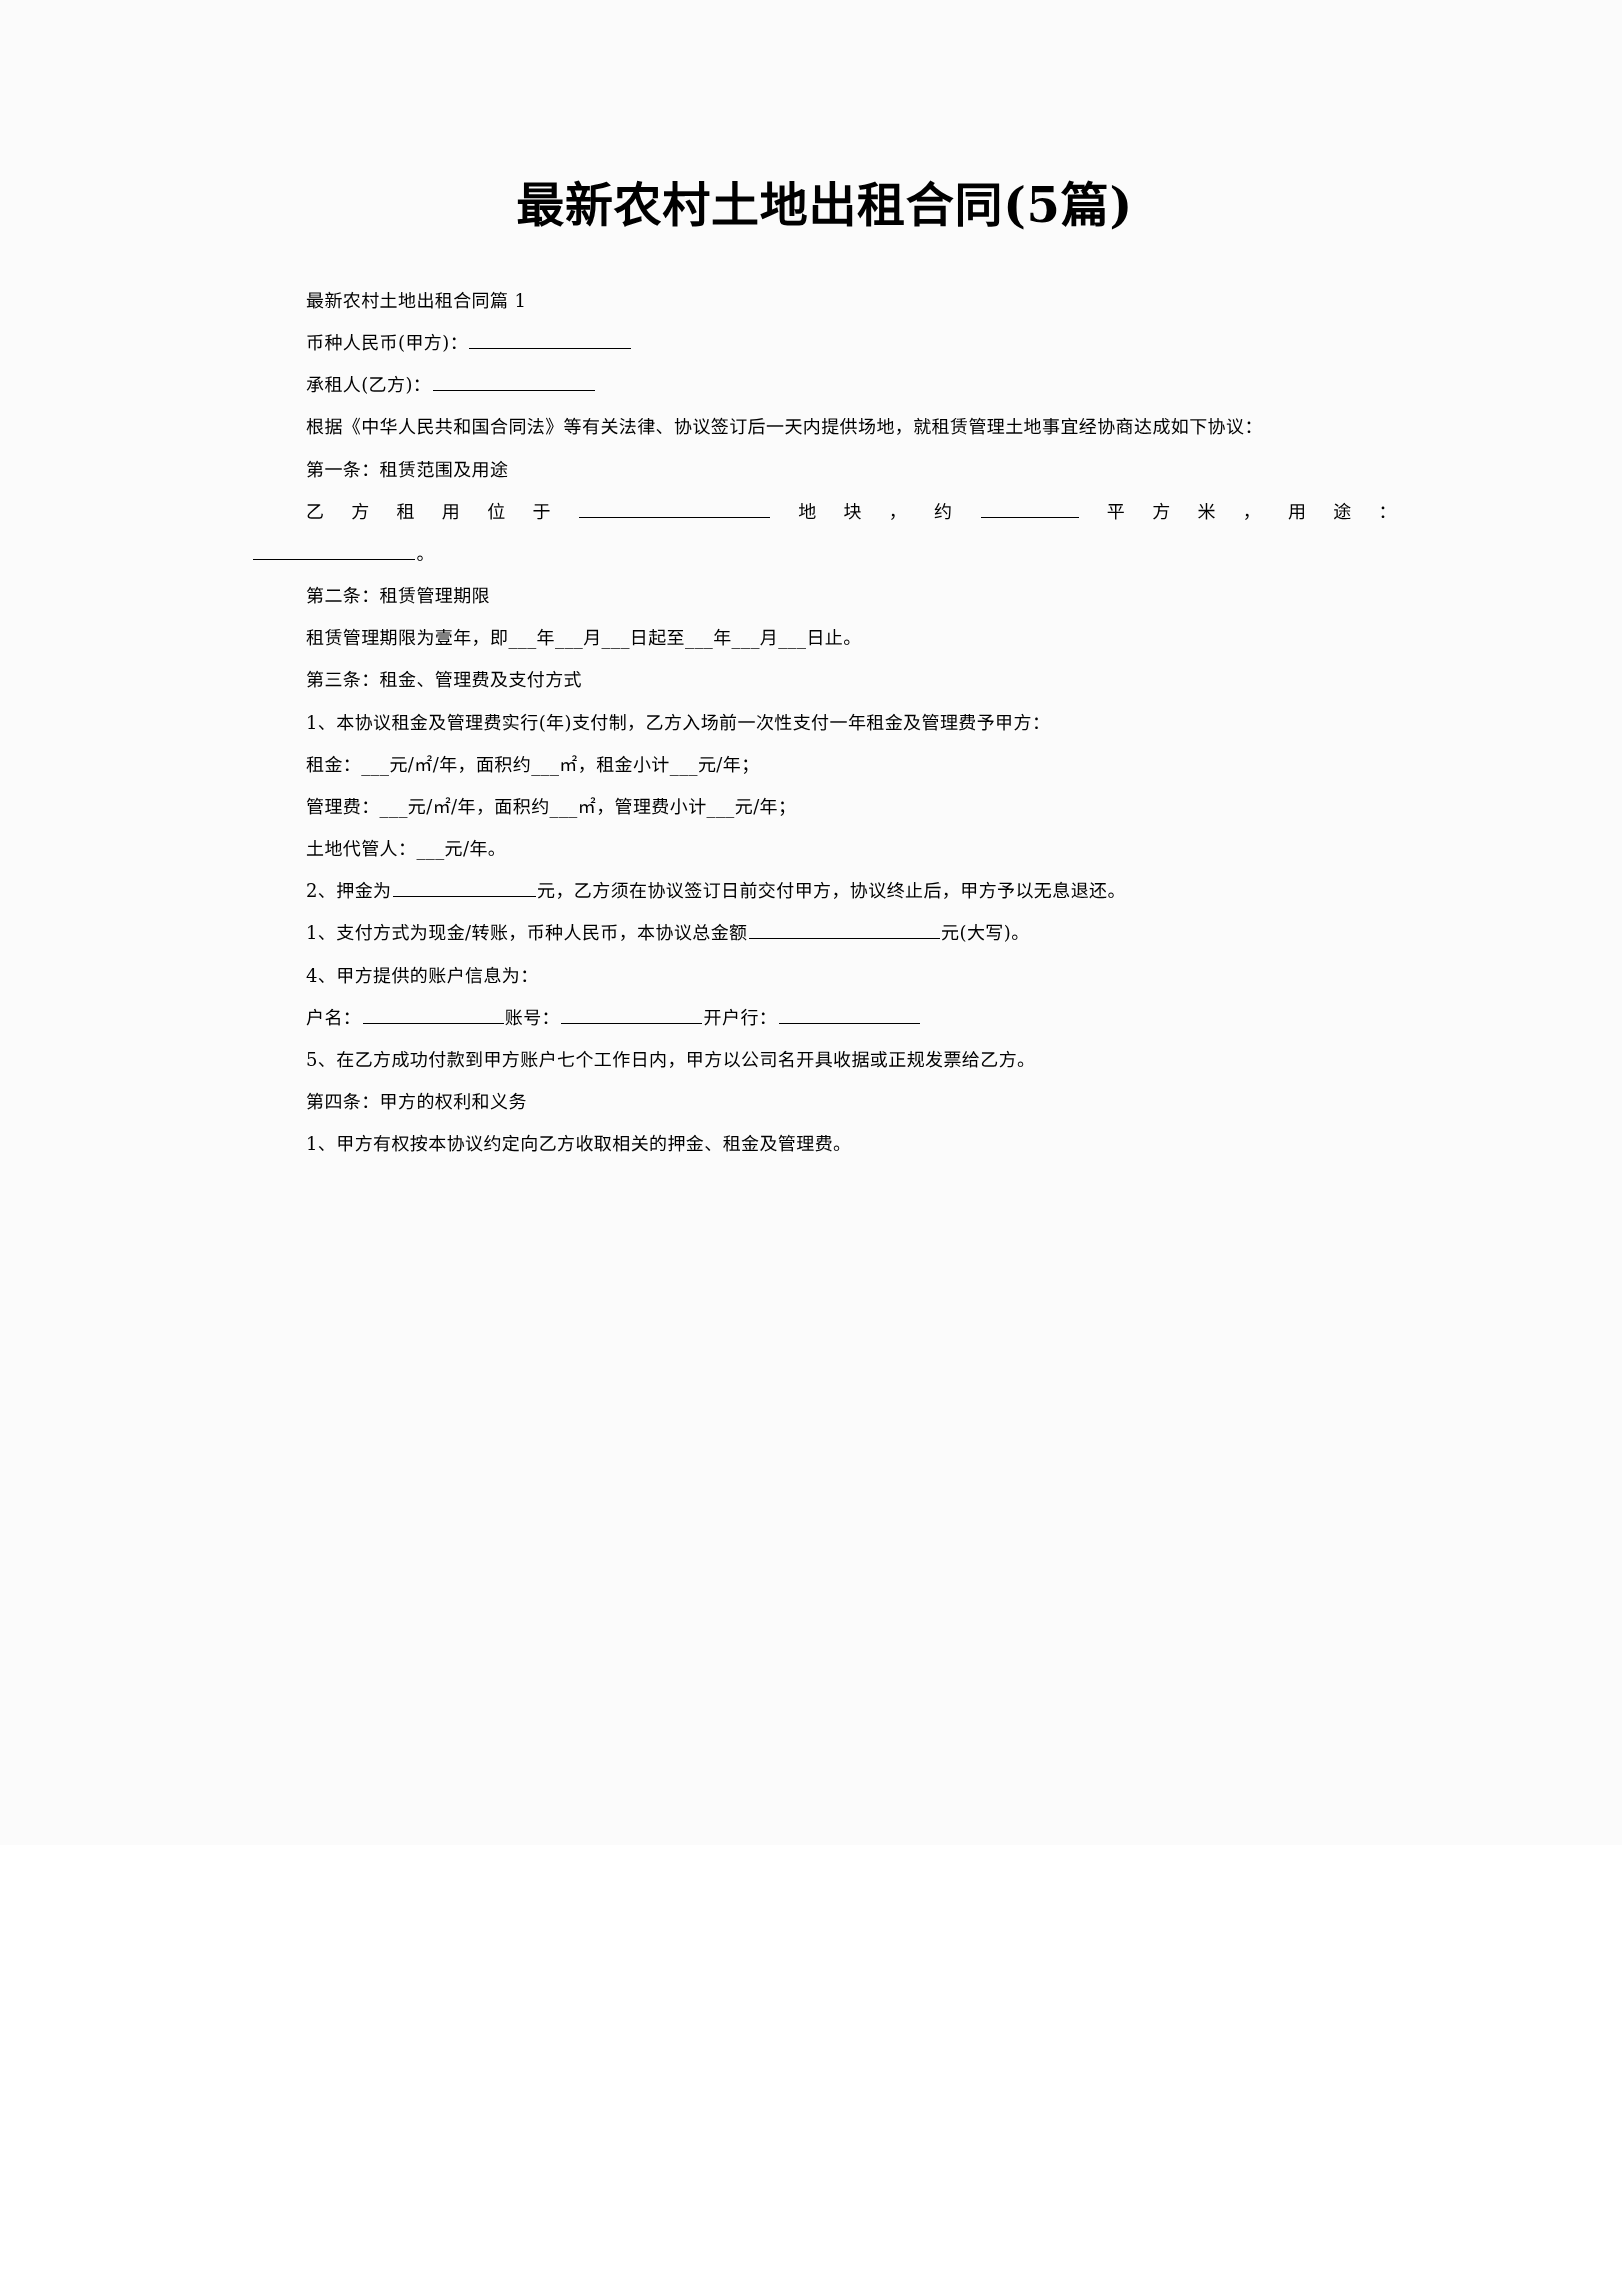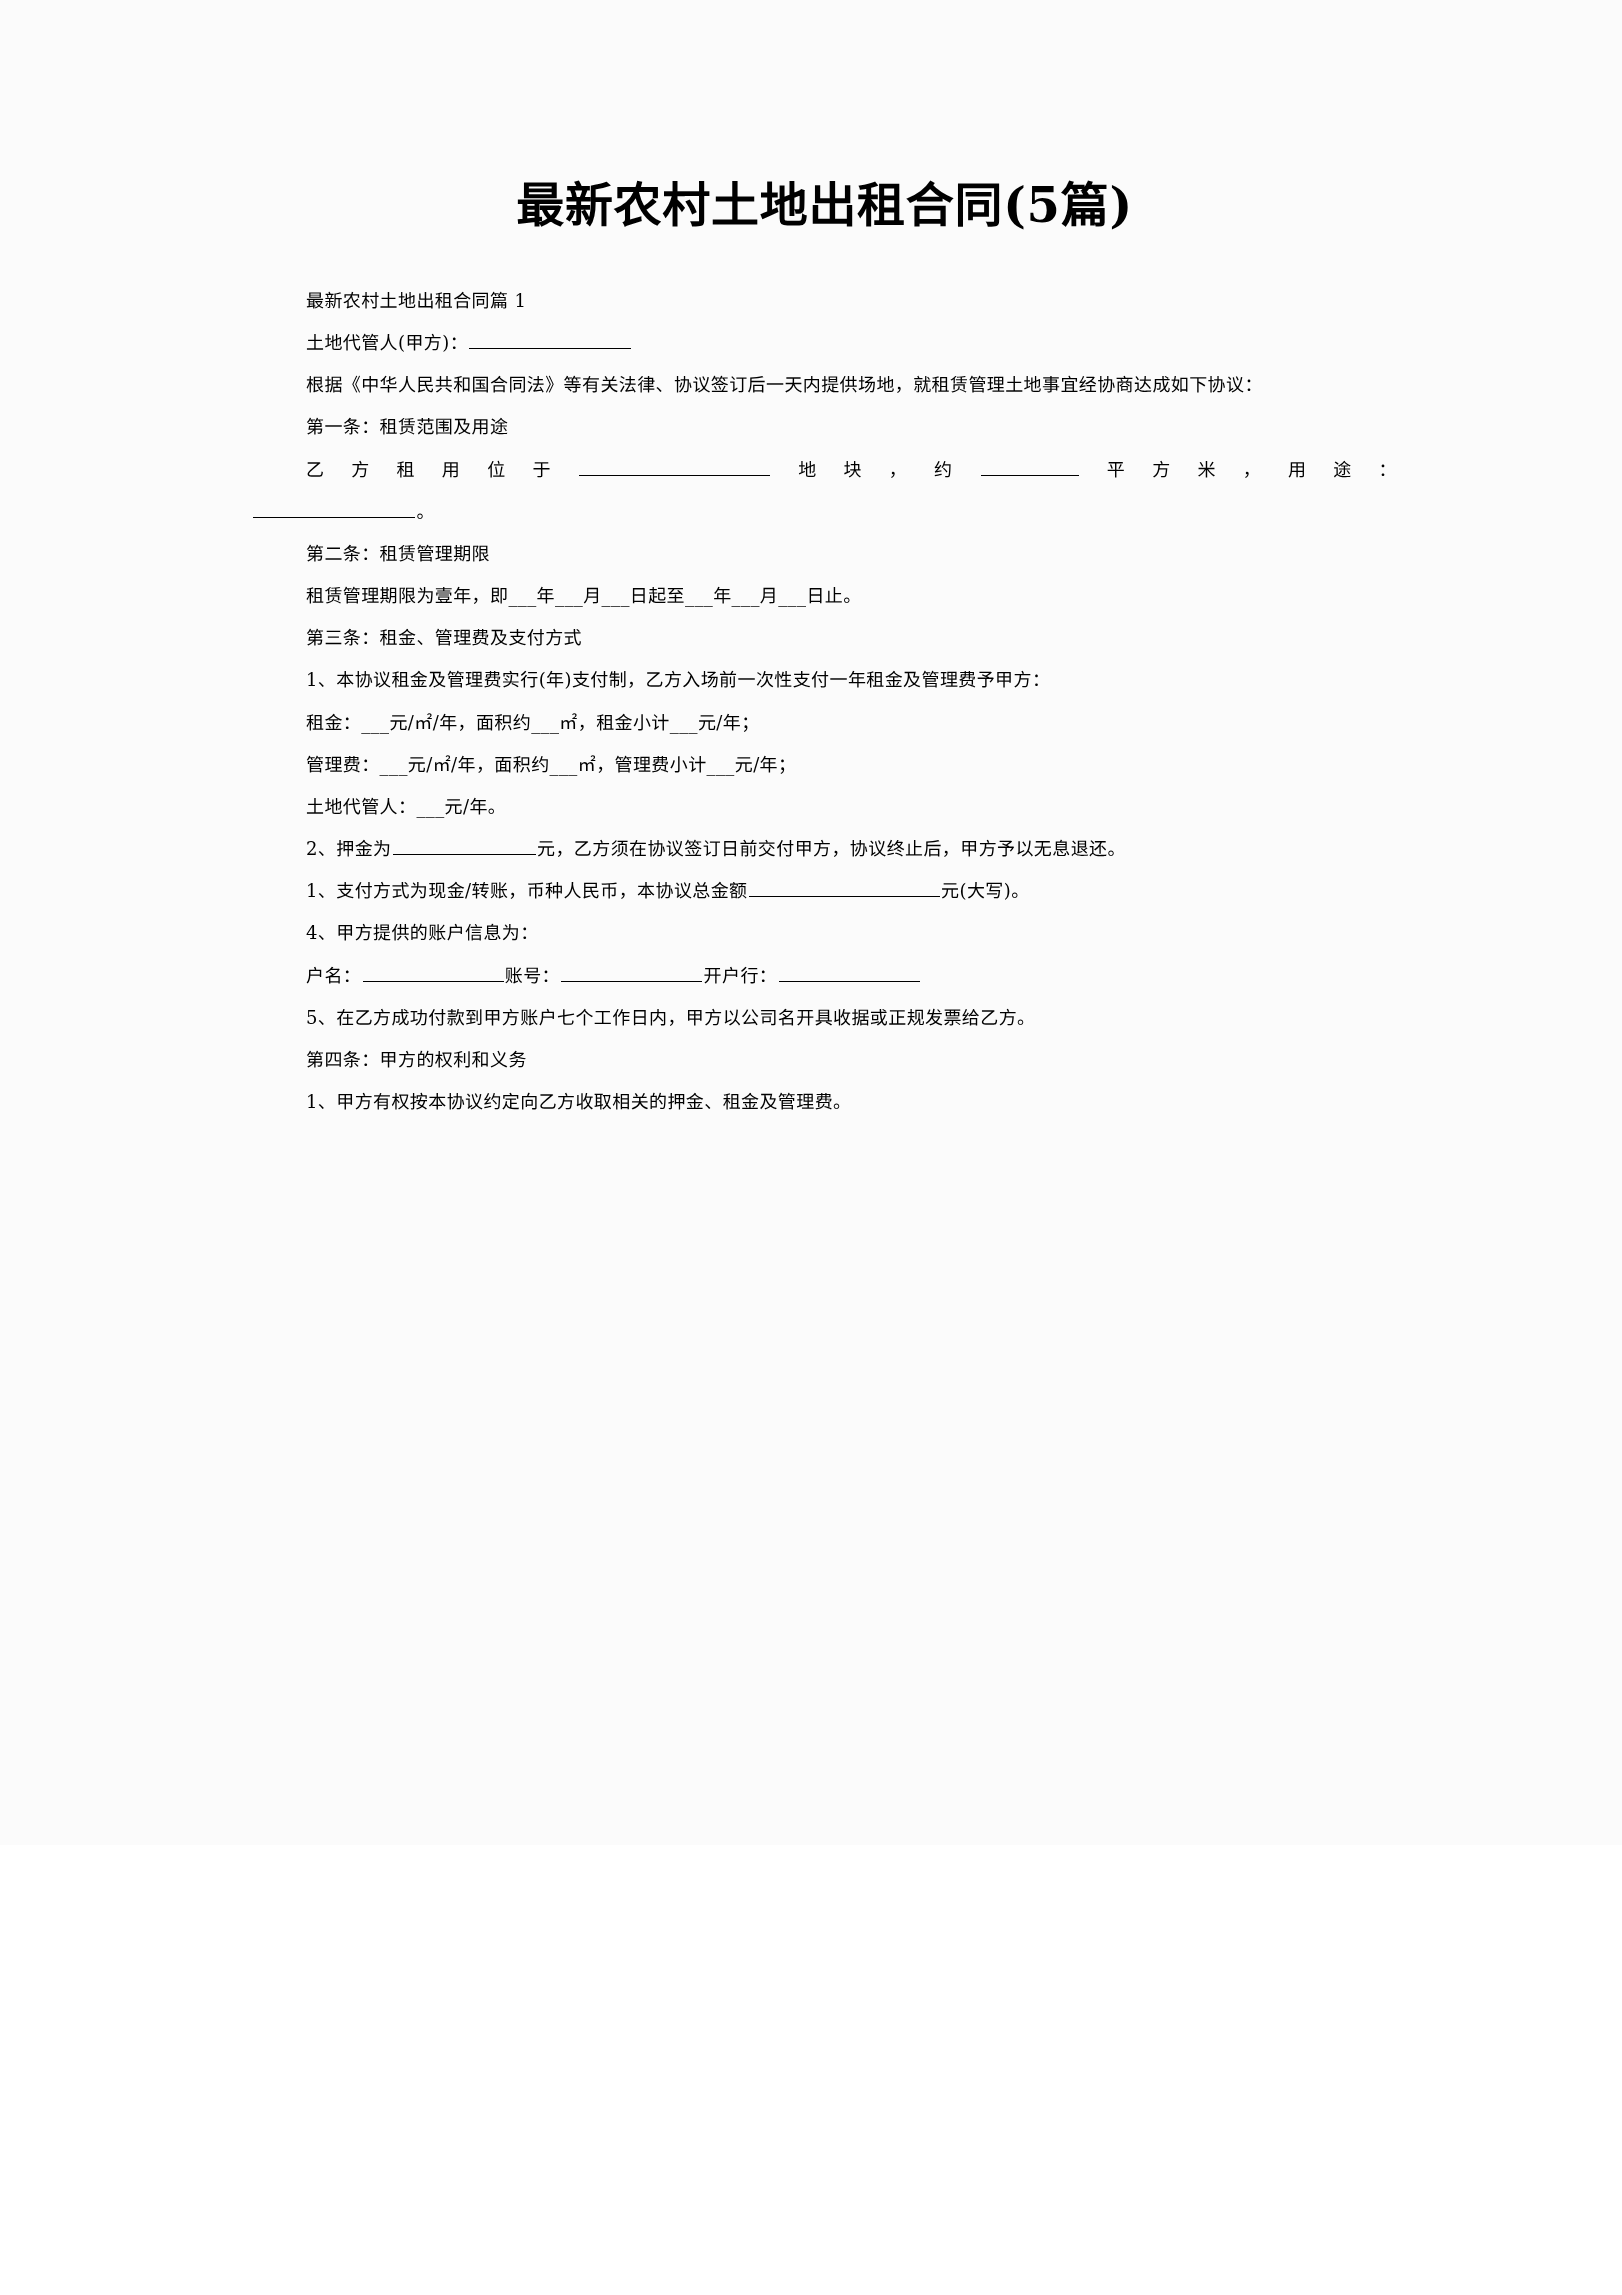--- a/index.html
+++ b/index.html
@@ -79,23 +79,26 @@
 <div class="page">
   <div class="content">
 
     <h1 class="doc-title">最新农村土地出租合同(5篇)</h1>
 
     <div class="body-block">
 
       <p class="para indent">最新农村土地出租合同篇 1</p>
 
       <p class="para indent">
-        <span>土地代管人(甲方)：</span><span class="blank b-xl"></span>
+        <span>币种人民币(甲方)：</span><span class="blank b-xl"></span>
       </p>
 
+      <p class="para indent">
+        <span>承租人(乙方)：</span><span class="blank b-xl"></span>
+      </p>
 
       <p class="para indent">根据《中华人民共和国合同法》等有关法律、协议签订后一天内提供场地，就租赁管理土地事宜经协商达成如下协议：</p>
 
       <p class="para indent">第一条：租赁范围及用途</p>
 
       <p class="para indent justify">
         <span>乙方租用位于</span><span class="blank b-xxl"></span><span>地块，约</span><span class="blank b-md"></span><span>平方米，用途：</span>
       </p>
 
       <p class="para">

